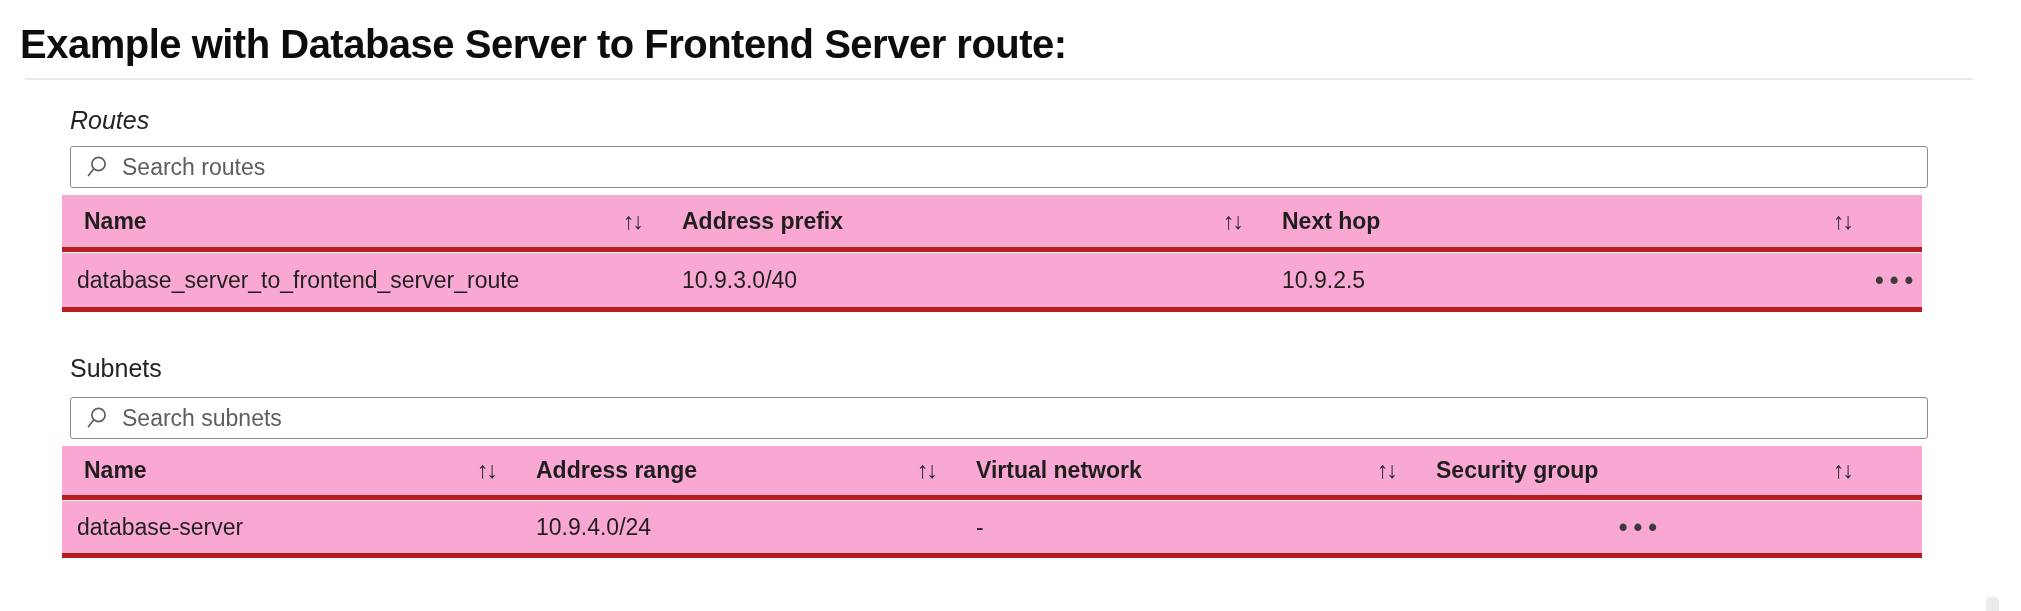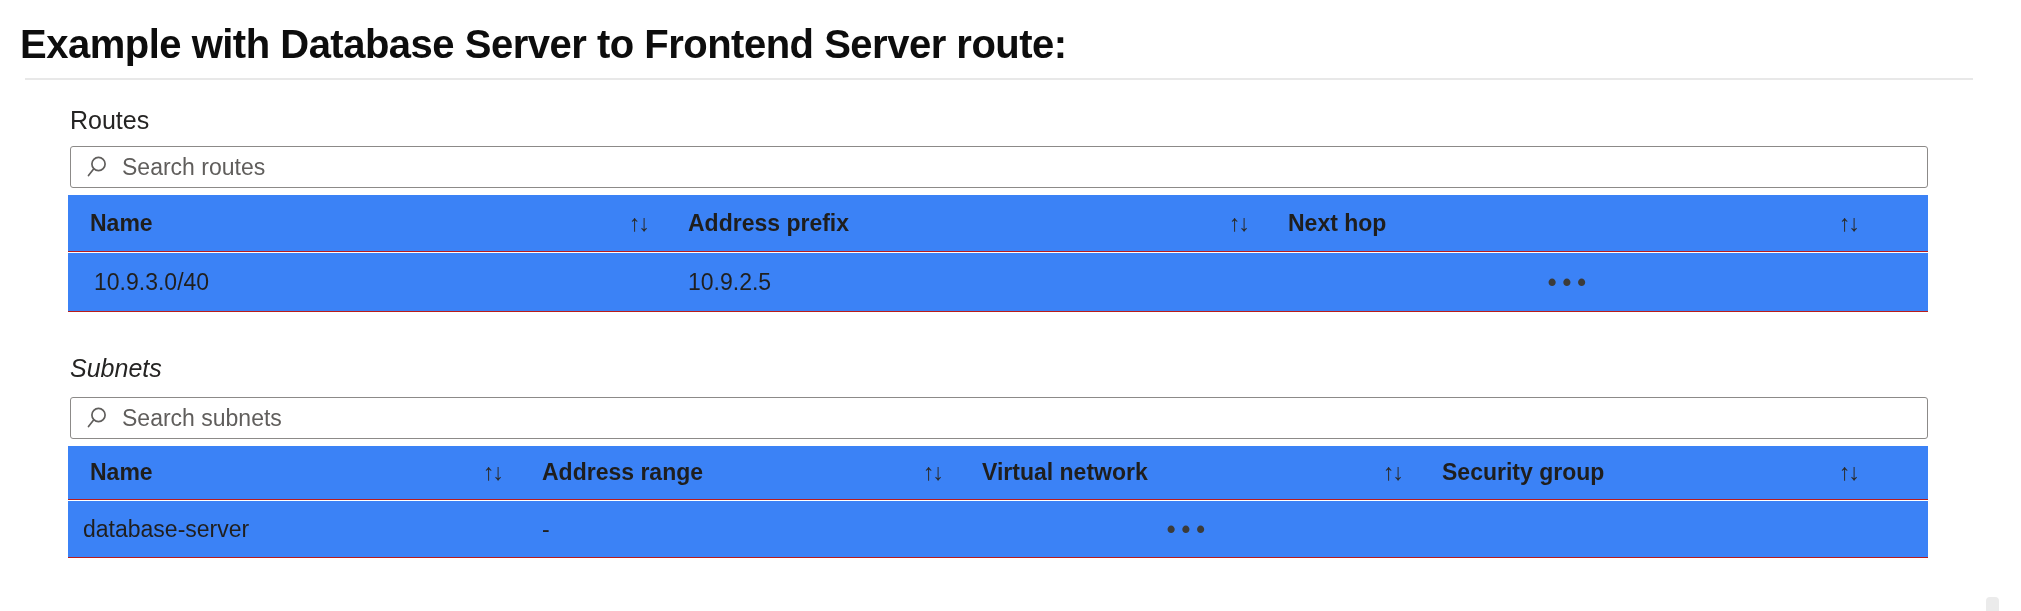--- a/index.html
+++ b/index.html
@@ -25,22 +25,22 @@
     left: 25px; top: 78px; width: 1948px; height: 2px;
     background: #e8e8e8;
   }
 
   
   .section-label {
     left: 70px;
     font-size: 25px; font-weight: 400; color: #252423;
     line-height: 30px;
   }
-  .routes-label  { top: 105px; }
-  .subnets-label { top: 353px; font-style: italic; }
+  .routes-label  { top: 105px; font-style: italic; }
+  .subnets-label { top: 353px; }
 
   
   .search-box {
     left: 70px; width: 1858px; height: 42px;
     border: 1.5px solid #8c8a88; border-radius: 3px;
     background: #ffffff;
     display: flex; align-items: center;
   }
   .routes-search  { top: 146px; }
   .subnets-search { top: 397px; }
@@ -48,24 +48,24 @@
   .search-box input {
     flex: 1; height: 100%;
     border: none; outline: none; background: transparent;
     font-family: inherit; font-size: 23px; color: #201f1e;
     padding-left: 12px; padding-right: 10px;
   }
   .search-box input::placeholder { color: #605e5c; opacity: 1; }
 
   
   .tbl-header, .tbl-row {
-    left: 68px; width: 1860px;
+    left: 62px; width: 1860px;
     display: grid;
-    border-bottom: 1px solid #b91c1c;
-    background: #3b82f6;
+    border-bottom: 5px solid #b91c1c;
+    background: #f9a8d4;
   }
   .routes-grid  { grid-template-columns: 594px 600px 610px 1fr; }
   .subnets-grid { grid-template-columns: 448px 440px 460px 456px 1fr; }
 
   .routes-header  { top: 195px; height: 57px; }
   .routes-row     { top: 253px; height: 59px; }
   .subnets-header { top: 446px; height: 54px; }
   .subnets-row    { top: 501px; height: 57px; }
 
   .th {
@@ -129,20 +129,21 @@
     <span class="sort-icon">↑↓</span>
   </div>
   <div class="th">
     <span>Next hop</span>
     <span class="sort-icon">↑↓</span>
   </div>
   <div class="th actions"></div>
 </div>
 
 <div class="abs tbl-row routes-grid routes-row">
+  <div class="td first">database_server_to_frontend_server_route</div>
   <div class="td">10.9.3.0/40</div>
   <div class="td">10.9.2.5</div>
   <div class="td actions">
     <span class="ellipsis">•••</span>
   </div>
 </div>
 
 <div class="abs section-label subnets-label">Subnets</div>
 
 <div class="abs search-box subnets-search">
@@ -170,19 +171,20 @@
   </div>
   <div class="th">
     <span>Security group</span>
     <span class="sort-icon">↑↓</span>
   </div>
   <div class="th actions"></div>
 </div>
 
 <div class="abs tbl-row subnets-grid subnets-row">
   <div class="td first">database-server</div>
+  <div class="td">10.9.4.0/24</div>
   <div class="td">-</div>
   <div class="td actions">
     <span class="ellipsis">•••</span>
   </div>
 </div>
 
 <div class="abs scrollbar-thumb"></div>
 
 </body></html>

